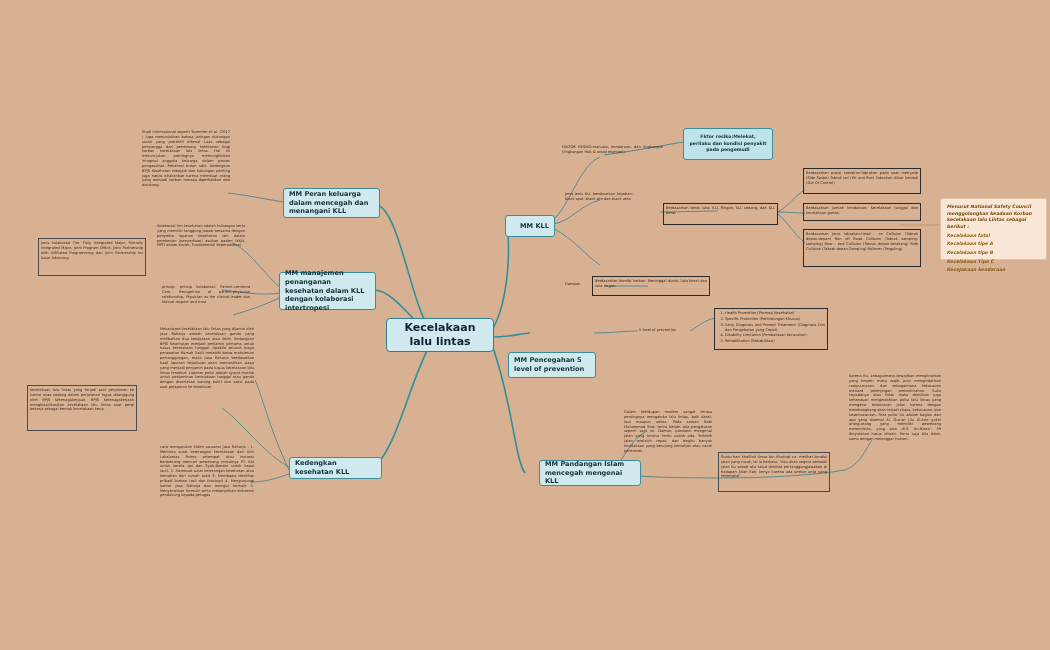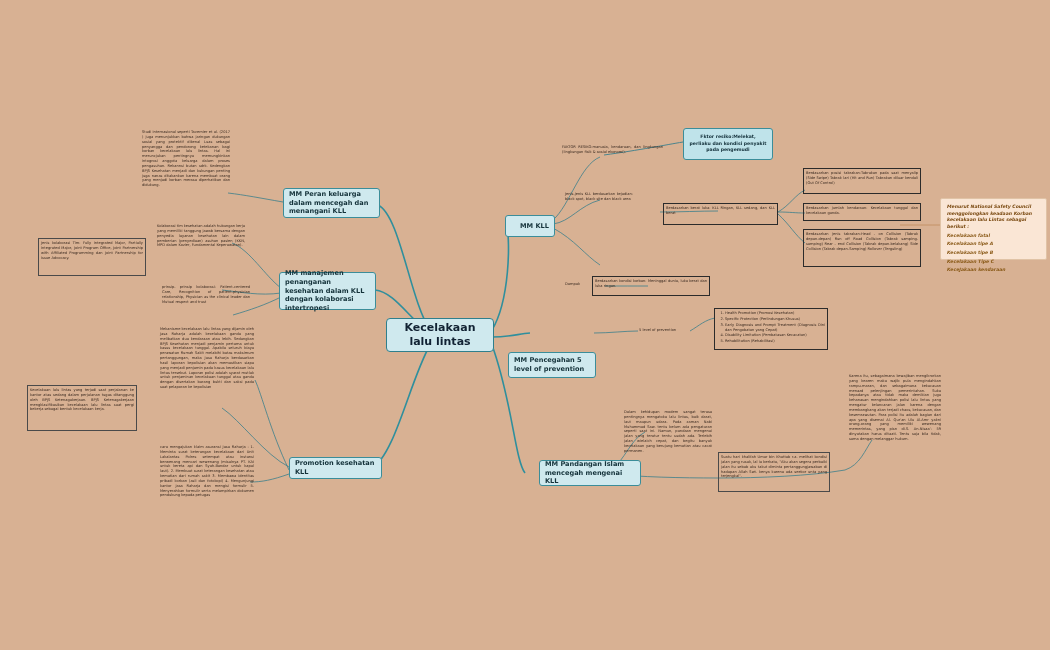--- a/index.html
+++ b/index.html
@@ -174,21 +174,21 @@
 
   <div class="node branch" style="left:505px; top:215px; width:50px; height:22px; justify-content:flex-end;">
     <span>MM KLL</span>
   </div>
 
   <div class="node branch" style="left:508px; top:320px; width:88px; height:26px;margin-top:32px;">
     <span>MM Pencegahan 5 level of prevention</span>
   </div>
 
   <div class="node branch" style="left:289px; top:457px; width:93px; height:22px;">
-    <span>Promotion kesehatan KLL</span>
+    <span>Kedengkan kesehatan KLL</span>
   </div>
 
   <div class="node branch" style="left:510px; top:460px; width:102px; height:26px;margin-left:29px;">
     <span>MM Pandangan Islam mencegah mengenai KLL</span>
   </div>
 
   <div class="node highlight" style="left:683px; top:128px; width:90px; height:32px; display:flex; align-items:center; justify-content:center;">
     <span>Fktor resiko:Melekat, perliaku dan kondisi penyakit pada pengemudi</span>
   </div>
 

